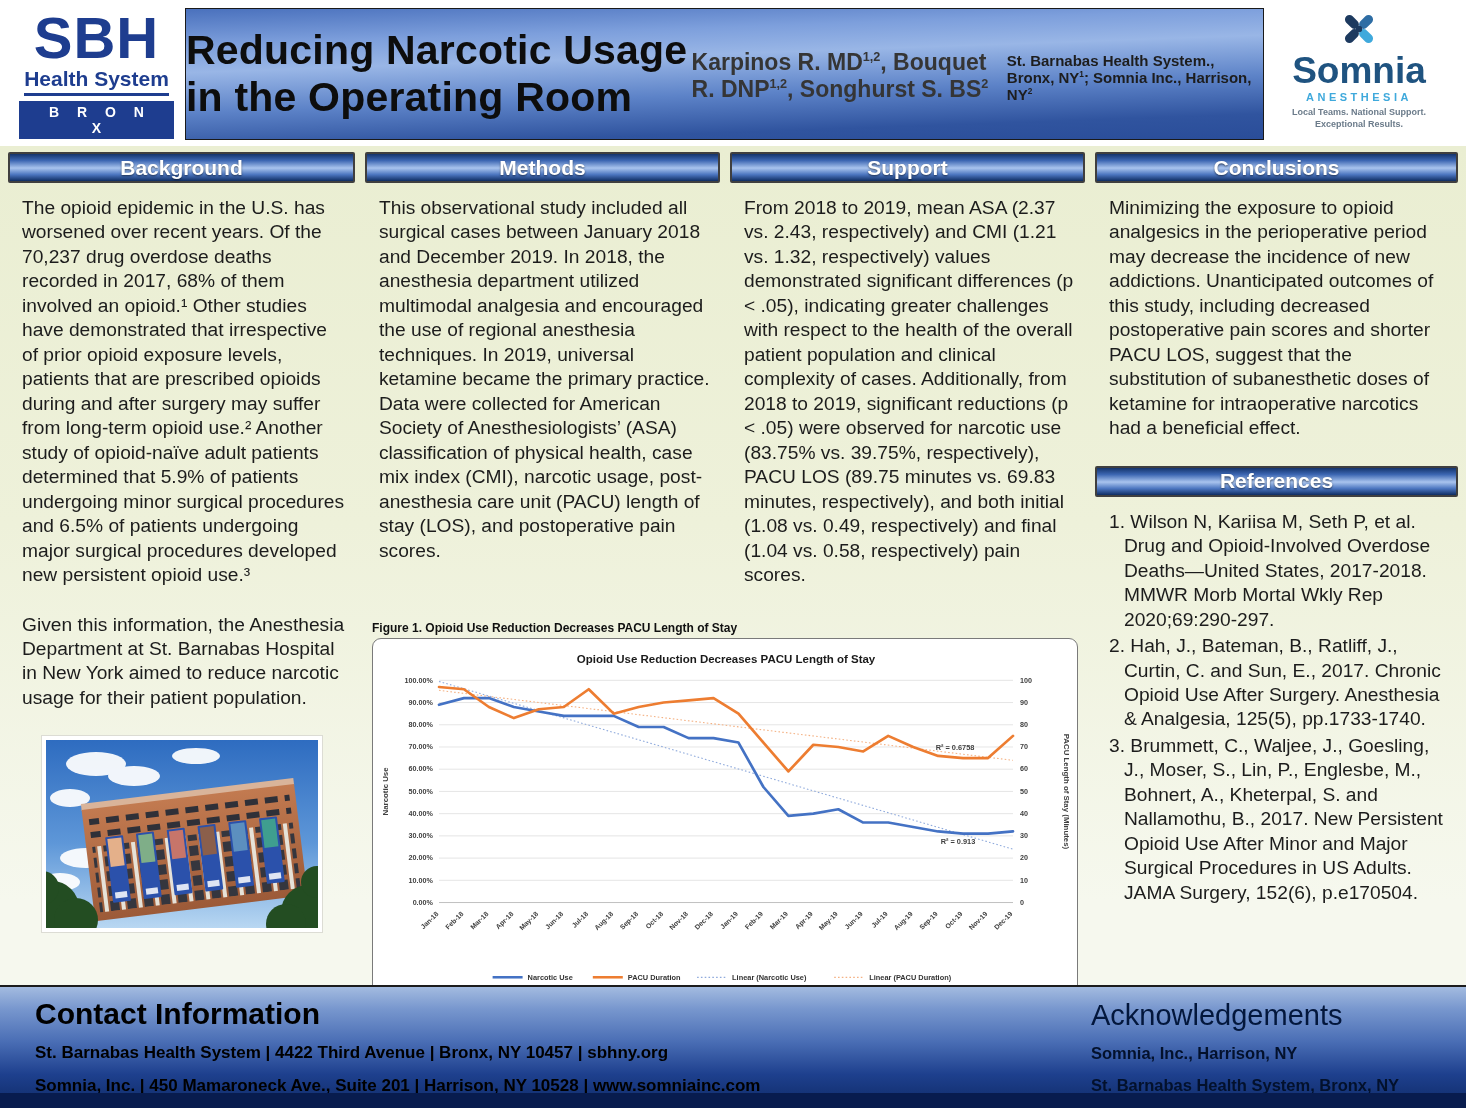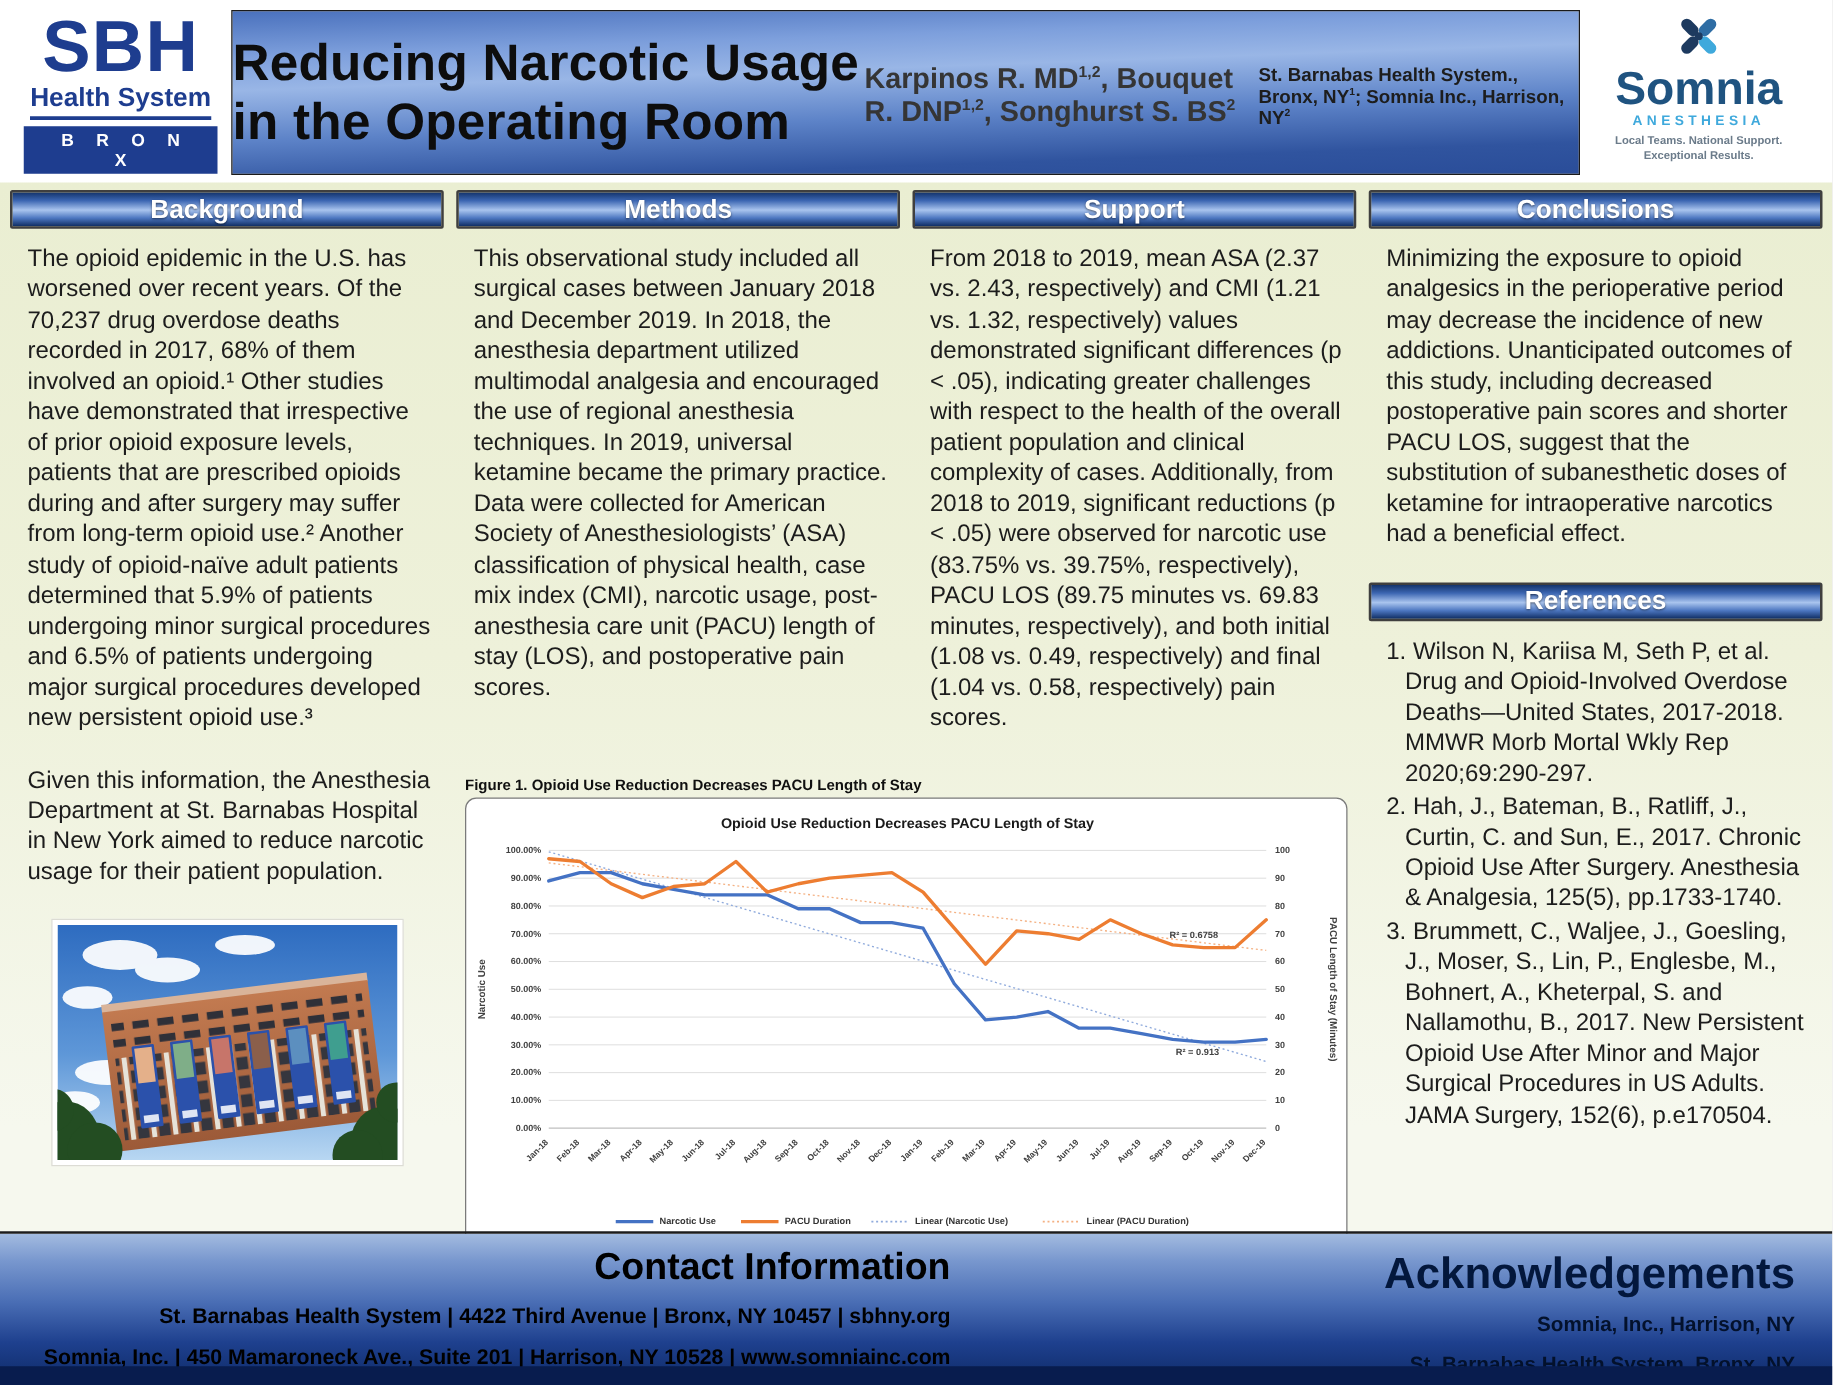--- a/index.html
+++ b/index.html
@@ -30,26 +30,26 @@
   .methods-results{display:grid;grid-template-columns:355px 355px;gap:10px;}
   .figure-caption{font-size:12px;font-weight:700;color:#101010;margin:8px 0 3px 7px;}
   .chart-box{background:#fff;border:1.5px solid #7a7a7a;border-radius:9px;margin:0 7px;height:358px;box-sizing:border-box;padding:2px;}
   .chart-box svg{display:block;width:100%;height:100%;}
   .refs-bar{margin-top:16px;}
   .ref-item{padding-left:15px;text-indent:-15px;margin:0 0 2px 0;}
   .photo-frame{width:272px;margin:14px auto 0 auto;background:#fff;padding:4px;border:1px solid #dcdcd4;}
   .photo-frame svg{display:block;}
 
   
-  .footer{height:123px;box-sizing:border-box;border-top:2px solid #1c1c1c;background:linear-gradient(180deg,#a3bbe0 0%,#7897ce 18%,#4a6eb5 45%,#1e408e 72%,#0e2a66 100%);display:flex;justify-content:space-between;padding:8px 30px 0 35px;position:relative;text-align:right;}
+  .footer{height:123px;box-sizing:border-box;border-top:2px solid #1c1c1c;background:linear-gradient(180deg,#a3bbe0 0%,#7897ce 18%,#4a6eb5 45%,#1e408e 72%,#0e2a66 100%);display:flex;justify-content:space-between;padding:8px 30px 0 35px;position:relative;}
   .footer-strip{position:absolute;left:0;right:0;bottom:0;height:15px;background:#081c4e;}
   .contact-title{font-size:30px;font-weight:700;color:#000;margin:2px 0 12px 0;}
   .contact-line{font-size:17px;font-weight:700;color:#000;margin:0 0 13px 0;}
   .ack-block{width:345px;padding-top:4px;}
-  .ack-title{font-size:35px;font-weight:700;color:#03173c;margin:0 0 12px 0;}
+  .ack-title{font-size:29px;font-weight:400;color:#03173c;margin:0 0 12px 0;}
   .ack-line{font-size:16.5px;font-weight:700;color:#03112c;margin:0 0 13px 0;}
 </style>
 </head>
 <body>
 
 <div class="poster">
 
   <div class="header">
     <div class="sbh-box">
       <div class="sbh-acronym">SBH</div>

